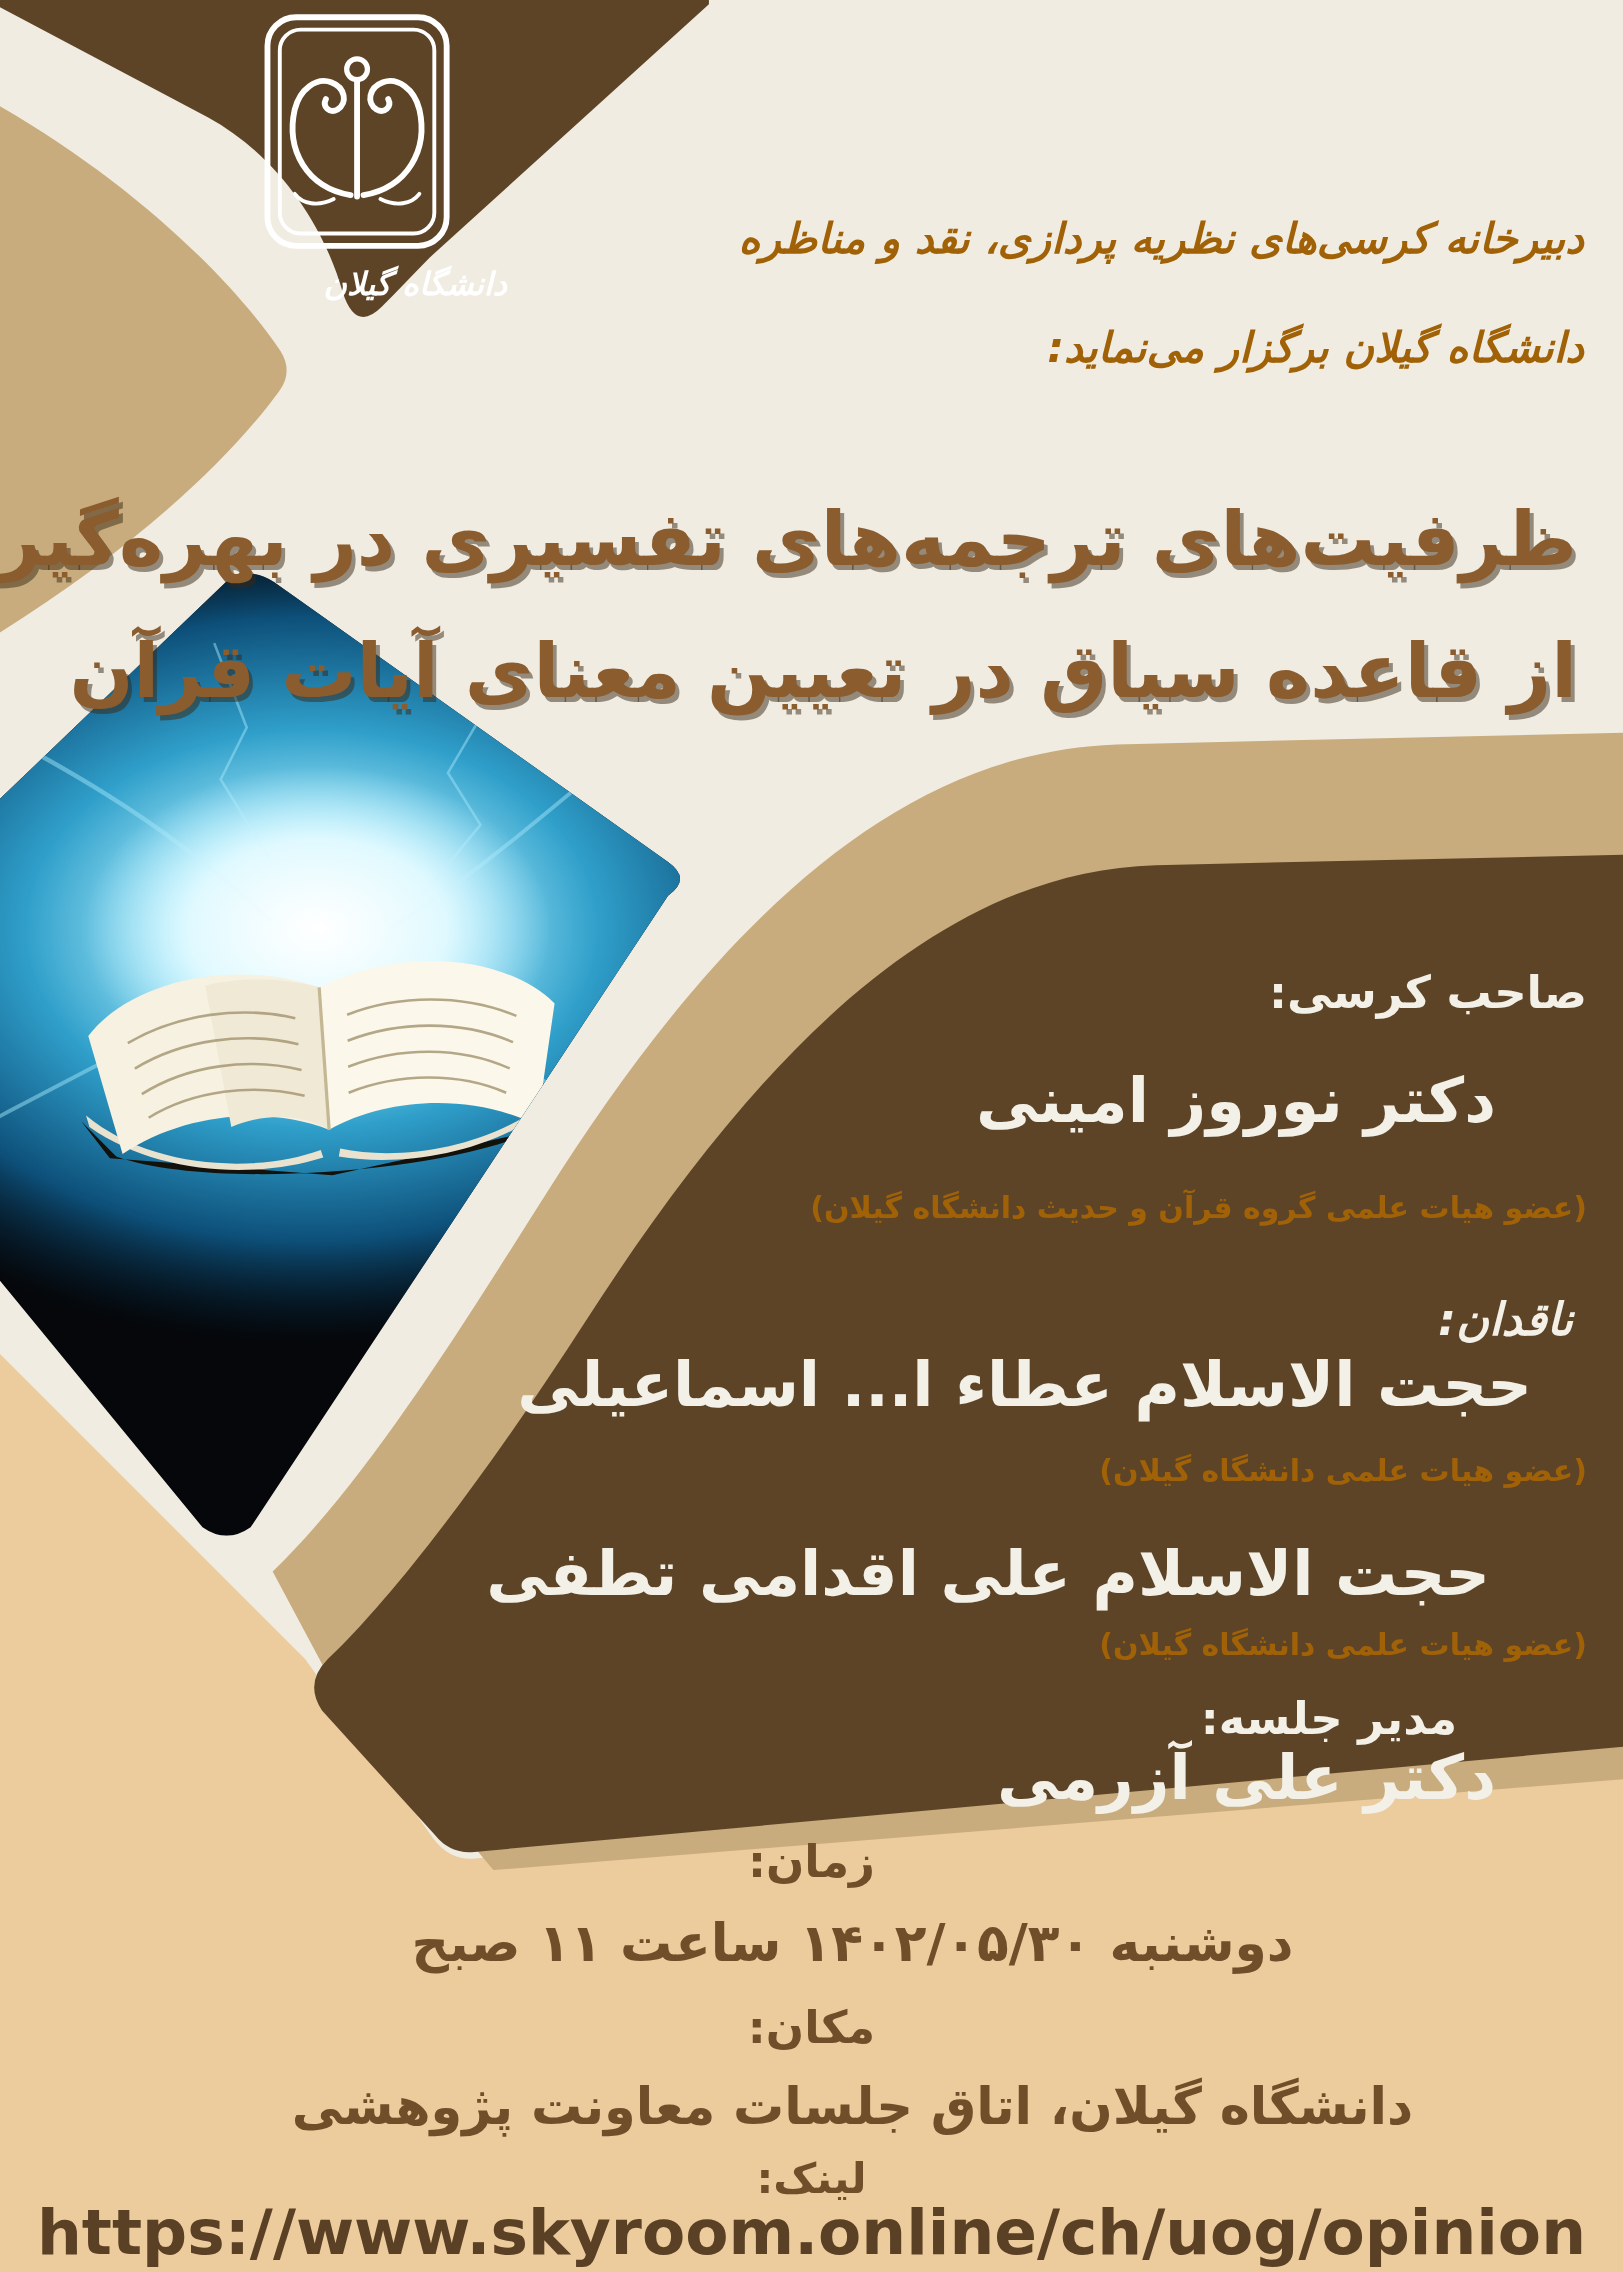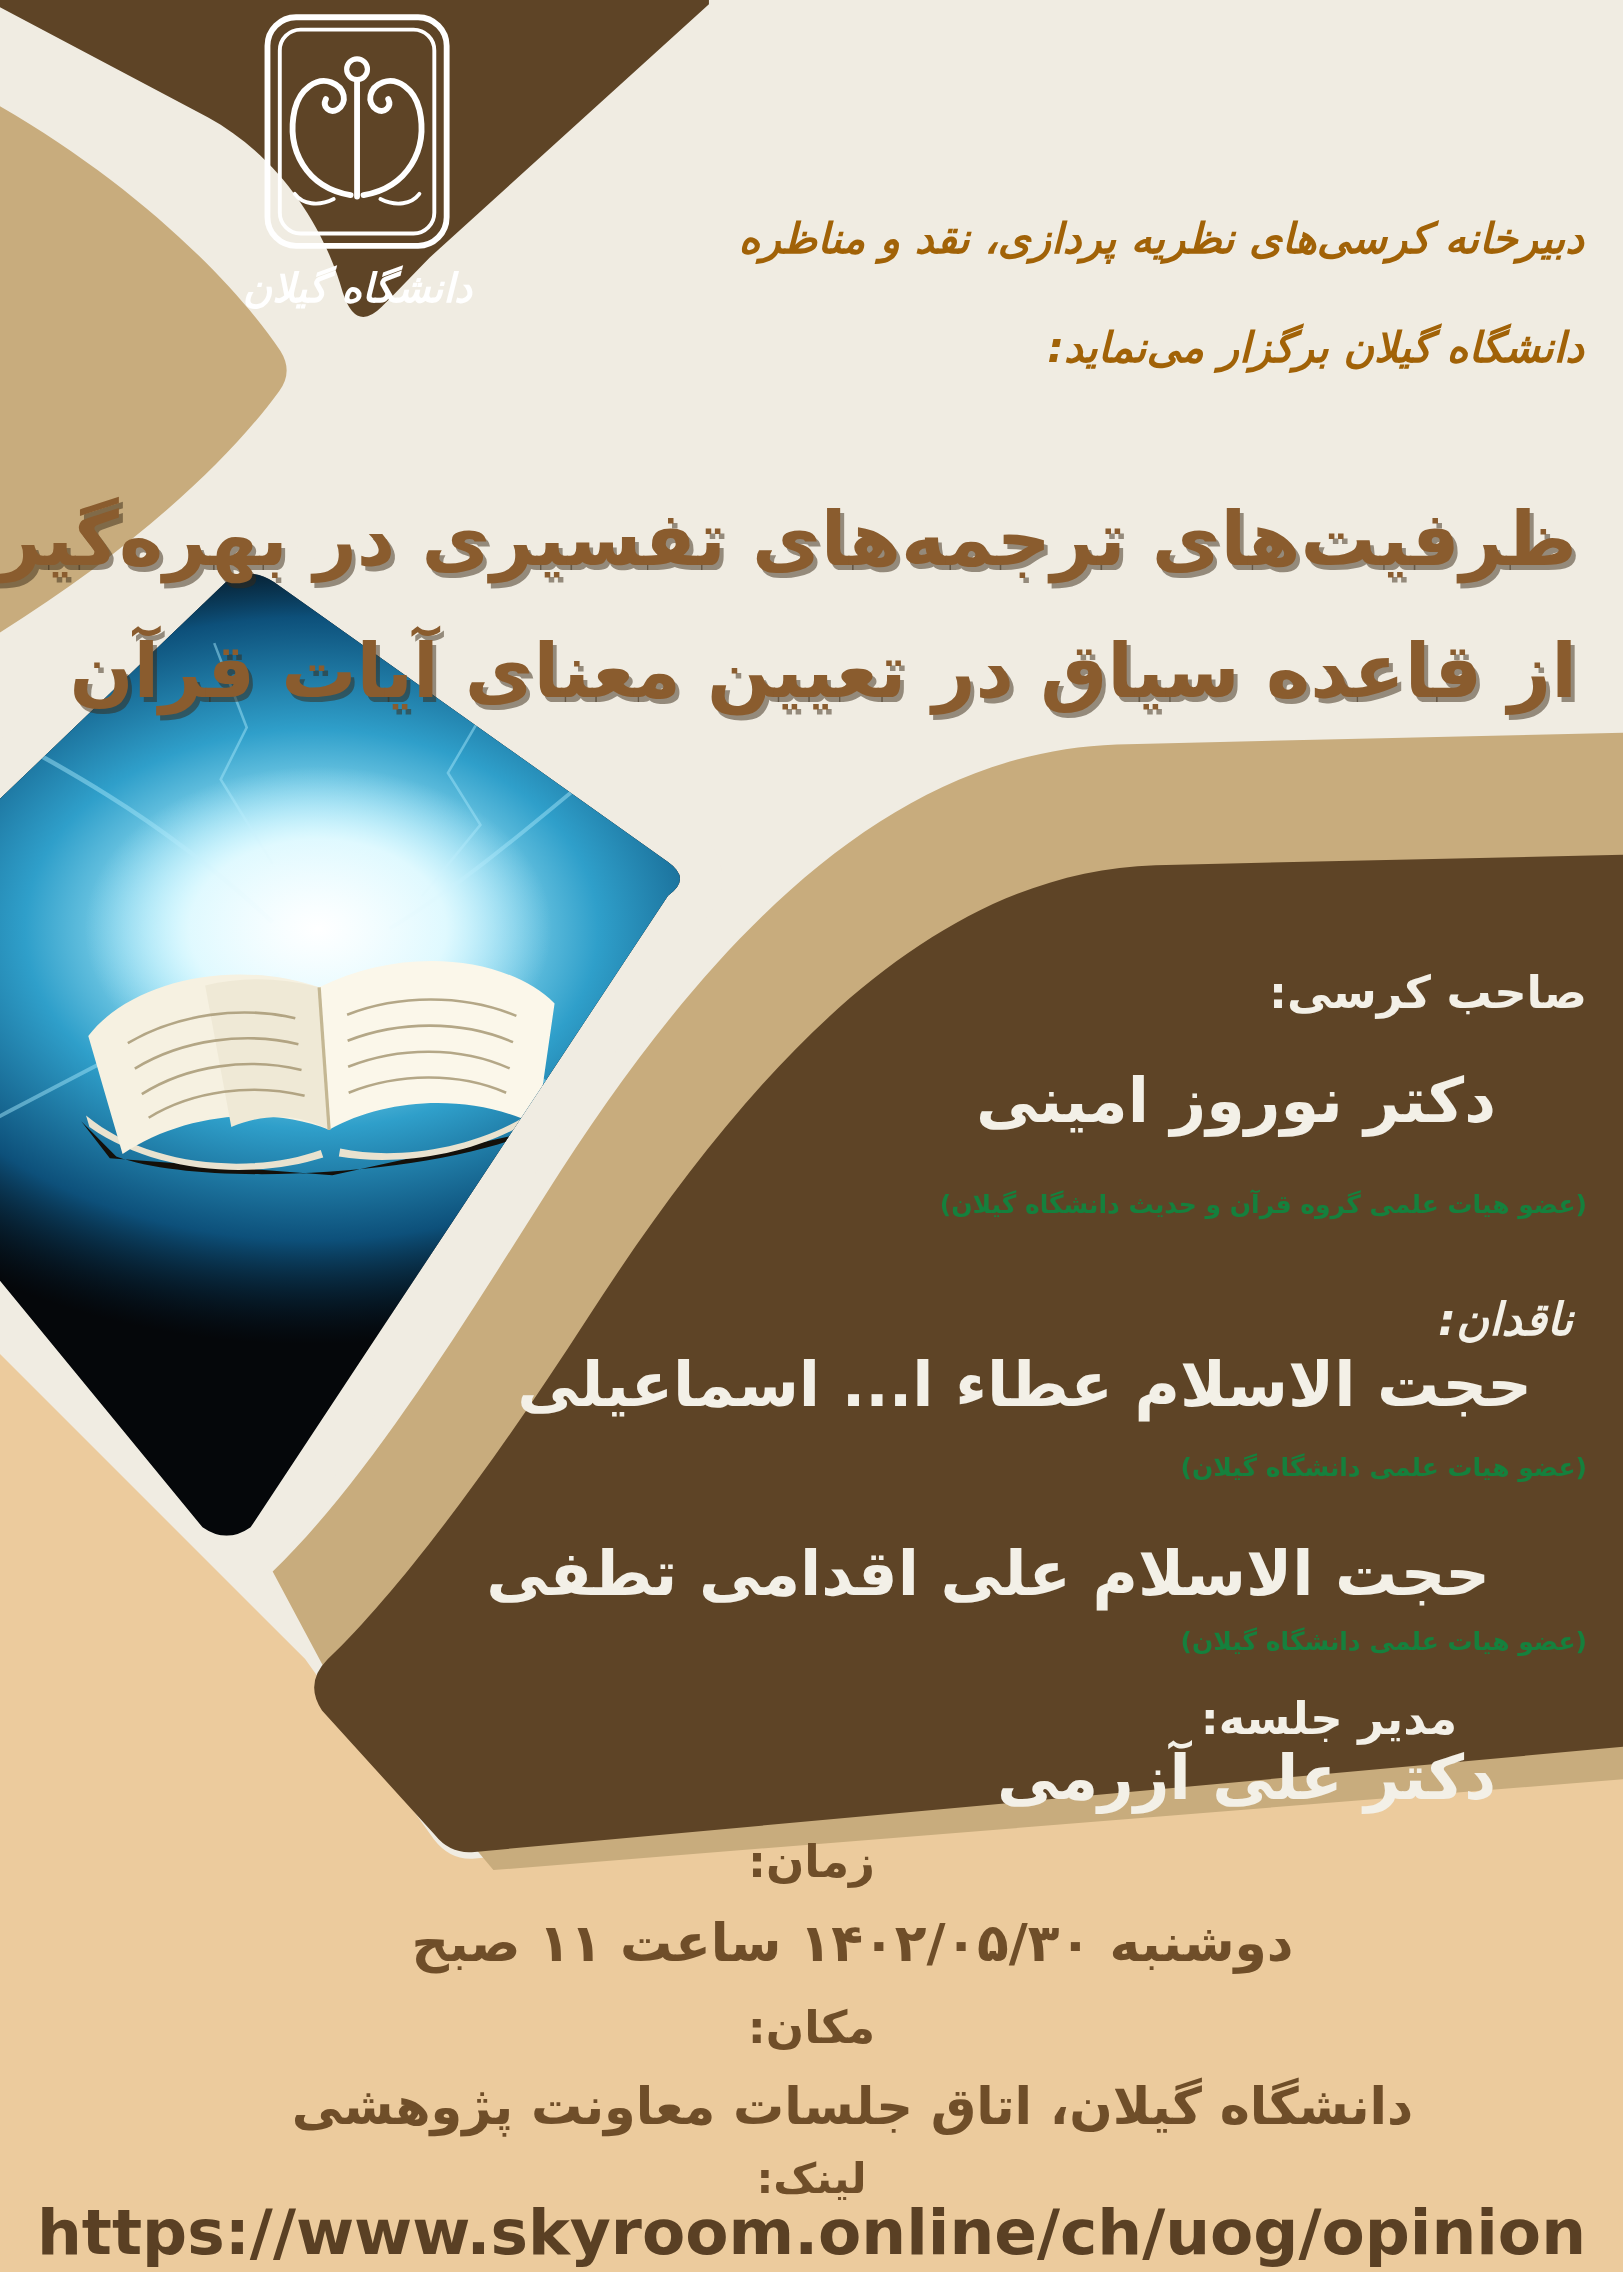--- a/index.html
+++ b/index.html
@@ -9,26 +9,26 @@
     font-family:"DejaVu Sans", sans-serif;
     direction:rtl;
   }
   .bgsvg{position:absolute;left:0;top:0;width:100%;height:100%;}
   .txt{position:absolute;white-space:nowrap;}
   .header-line{color:#a16207;font-weight:bold;font-style:italic;font-size:42px;right:39px;text-align:right;}
   .title-line{left:97px;width:1480px;text-align:center;color:#8a5c2e;font-weight:bold;font-size:75px;
               text-shadow:3.9px 5.2px 0 rgba(56,40,20,.5);}
   .panel-label{color:#f3f0e7;font-weight:bold;font-size:45px;}
   .panel-name{color:#f3f0e7;font-weight:bold;font-size:62px;}
-  .panel-paren{color:#15803d;font-weight:bold;font-size:25px;}
+  .panel-paren{color:#a16207;font-weight:bold;font-size:30px;}
   .bottom-label{left:0;width:1623px;text-align:center;color:#6f4e29;font-weight:bold;font-size:45px;}
   .bottom-value{left:0;width:1623px;text-align:center;color:#6f4e29;font-weight:bold;font-size:52px;margin-left:41px;}
   .url{left:0;width:1623px;text-align:center;color:#5a4024;font-weight:bold;font-size:63px;direction:ltr;}
-  .logo-name{left:208px;top:265px;width:299px;text-align:center;color:#ffffff;
-             font-size:40px;font-style:italic;font-weight:bold;}
+  .logo-name{left:208px;top:265px;width:299px;color:#ffffff;
+             font-size:32px;font-style:italic;font-weight:bold;}
 </style>
 </head>
 <body>
 
 <div class="poster">
 
   <svg class="bgsvg" viewBox="0 0 2500 3500">
     <defs>
       <radialGradient id="gBlue" cx="50%" cy="50%" r="50%">
         <stop offset="0%" stop-color="#f2ffff"></stop>

